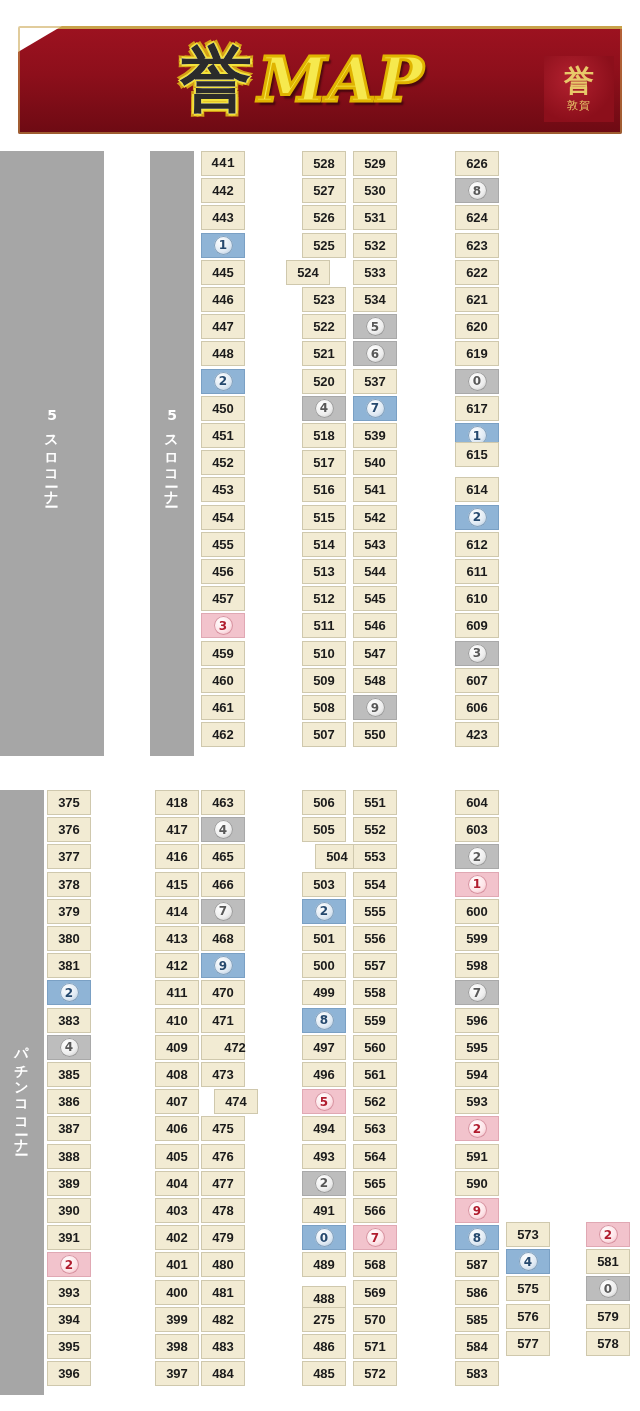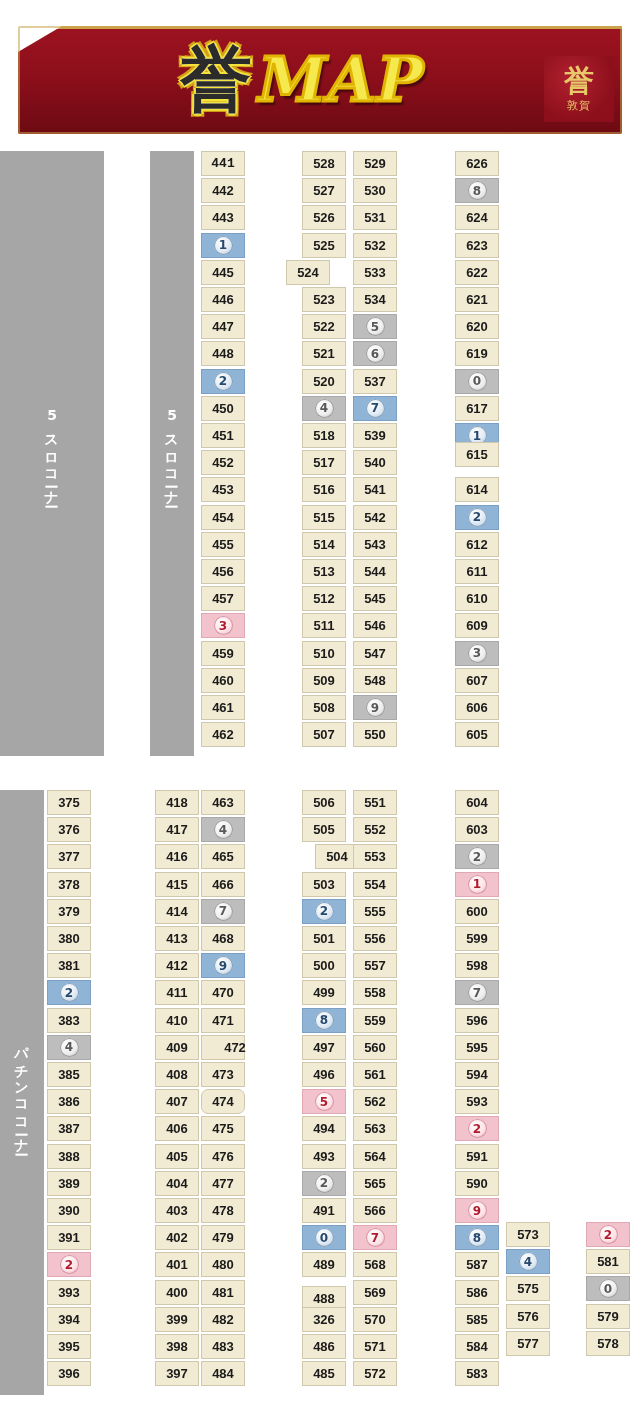--- a/index.html
+++ b/index.html
@@ -328,21 +328,21 @@
       </div>
       <div class="cell" style="left: 455px; top: 391.8px;">612</div>
       <div class="cell" style="left: 455px; top: 419px;">611</div>
       <div class="cell" style="left: 455px; top: 446.2px;">610</div>
       <div class="cell" style="left: 455px; top: 473.4px;">609</div>
       <div class="cell gray" style="left: 455px; top: 500.6px;">
         <span class="mark">3</span>
       </div>
       <div class="cell" style="left: 455px; top: 527.8px;">607</div>
       <div class="cell" style="left: 455px; top: 555px;">606</div>
-      <div class="cell" style="left: 455px; top: 582.2px;">605</div>
+      <div class="cell" style="left: 455px; top: 582.2px;">423</div>
       <div class="cell" style="left: 47px; top: 650px;">375</div>
       <div class="cell" style="left: 47px; top: 677.2px;">376</div>
       <div class="cell" style="left: 47px; top: 704.4px;">377</div>
       <div class="cell" style="left: 47px; top: 731.6px;">378</div>
       <div class="cell" style="left: 47px; top: 758.8px;">379</div>
       <div class="cell" style="left: 47px; top: 786px;">380</div>
       <div class="cell" style="left: 47px; top: 813.2px;">381</div>
       <div class="cell blue" style="left: 47px; top: 840.4px;">
         <span class="mark">2</span>
       </div>
@@ -396,21 +396,21 @@
         <span class="mark">7</span>
       </div>
       <div class="cell" style="left: 201px; top: 786px;">468</div>
       <div class="cell blue" style="left: 201px; top: 813.2px;">
         <span class="mark">9</span>
       </div>
       <div class="cell" style="left: 201px; top: 840.4px;">470</div>
       <div class="cell" style="left: 201px; top: 867.6px;">471</div>
       <div class="cell" style="left: 201px; top: 894.8px; padding-left: 24px;">472</div>
       <div class="cell" style="left: 201px; top: 922px;">473</div>
-      <div class="cell" style="left: 201px; top: 949.2px; border-radius: 7px;">474</div>
+      <div class="cell" style="left: 214px; top: 949.2px;">474</div>
       <div class="cell" style="left: 201px; top: 976.4px;">475</div>
       <div class="cell" style="left: 201px; top: 1003.6px;">476</div>
       <div class="cell" style="left: 201px; top: 1030.8px;">477</div>
       <div class="cell" style="left: 201px; top: 1058px;">478</div>
       <div class="cell" style="left: 201px; top: 1085.2px;">479</div>
       <div class="cell" style="left: 201px; top: 1112.4px;">480</div>
       <div class="cell" style="left: 201px; top: 1139.6px;">481</div>
       <div class="cell" style="left: 201px; top: 1166.8px;">482</div>
       <div class="cell" style="left: 201px; top: 1194px;">483</div>
       <div class="cell" style="left: 201px; top: 1221.2px;">484</div>
@@ -436,21 +436,21 @@
       <div class="cell" style="left: 302px; top: 1003.6px;">493</div>
       <div class="cell gray" style="left: 302px; top: 1030.8px;">
         <span class="mark">2</span>
       </div>
       <div class="cell" style="left: 302px; top: 1058px;">491</div>
       <div class="cell blue" style="left: 302px; top: 1085.2px;">
         <span class="mark">0</span>
       </div>
       <div class="cell" style="left: 302px; top: 1112.4px;">489</div>
       <div class="cell" style="left: 302px; top: 1139.6px; margin-top: 6px;">488</div>
-      <div class="cell" style="left: 302px; top: 1166.8px;">326</div>
+      <div class="cell" style="left: 302px; top: 1166.8px;">275</div>
       <div class="cell" style="left: 302px; top: 1194px;">486</div>
       <div class="cell" style="left: 302px; top: 1221.2px;">485</div>
       <div class="cell" style="left: 353px; top: 650px;">551</div>
       <div class="cell" style="left: 353px; top: 677.2px;">552</div>
       <div class="cell" style="left: 353px; top: 704.4px;">553</div>
       <div class="cell" style="left: 353px; top: 731.6px;">554</div>
       <div class="cell" style="left: 353px; top: 758.8px;">555</div>
       <div class="cell" style="left: 353px; top: 786px;">556</div>
       <div class="cell" style="left: 353px; top: 813.2px;">557</div>
       <div class="cell" style="left: 353px; top: 840.4px;">558</div>

